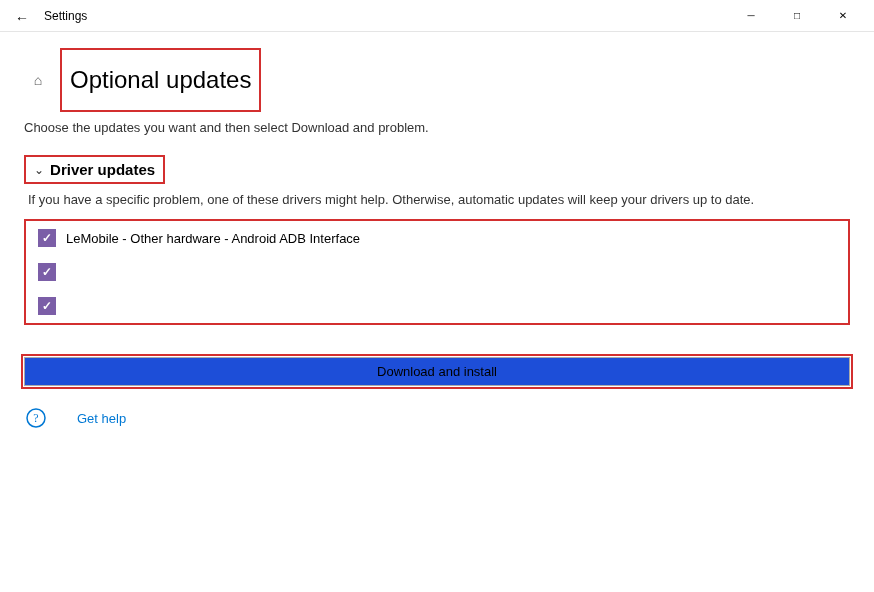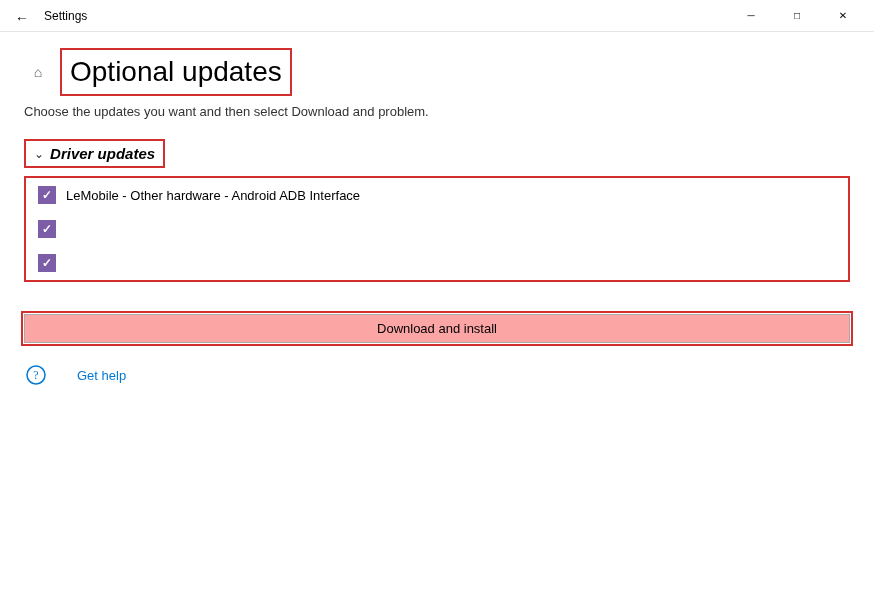--- a/index.html
+++ b/index.html
@@ -94,25 +94,25 @@
       justify-content: center;
       cursor: pointer;
       border: none;
       background: transparent;
       font-size: 14px;
       color: #555;
       border-radius: 50%;
     }
 
     .page-title {
-      font-size: 28px;
+      font-size: 24px;
       font-weight: 300;
       color: #000;
       border: 2px solid #d32f2f;
-      padding: 6px 8px;
+      padding: 16px 8px;
       display: inline-block;
     }
 
     .subtitle {
       font-size: 13px;
       color: #333;
       margin-bottom: 20px;
     }
 
     
@@ -133,21 +133,20 @@
 
     .chevron-icon {
       font-size: 12px;
       color: #333;
     }
 
     .driver-section-title {
       font-size: 15px;
       font-weight: 600;
       color: #000;
-      font-style: italic;
     }
 
     .driver-description {
       font-size: 13px;
       color: #333;
       margin-bottom: 12px;
       margin-left: 4px;
     }
 
     
@@ -184,21 +183,21 @@
       font-weight: bold;
     }
 
     .driver-item-label {
       font-size: 13px;
       color: #000;
     }
 
     
     .download-btn {
-      background: #fca5a5;
+      background: #1d4ed8;
       border: 1px solid #aaa;
       padding: 6px 16px;
       font-size: 13px;
       cursor: pointer;
       display: inline-block;
       margin-bottom: 20px;
       outline: 2px solid #d32f2f;
       outline-offset: 1px;
     }
 
@@ -255,20 +254,21 @@
 
   <div class="driver-section">
 
     
     <div class="driver-section-header">
       <span class="chevron-icon">⌄</span>
       <span class="driver-section-title">Driver updates</span>
     </div>
 
     
+    <p class="driver-description">If you have a specific problem, one of these drivers might help. Otherwise, automatic updates will keep your drivers up to date.</p>
 
     
     <div class="driver-items">
 
       <div class="driver-item">
         <div class="checkbox">
           <span class="checkbox-check">✓</span>
         </div>
         <span class="driver-item-label">LeMobile - Other hardware - Android ADB Interface</span>
       </div>

